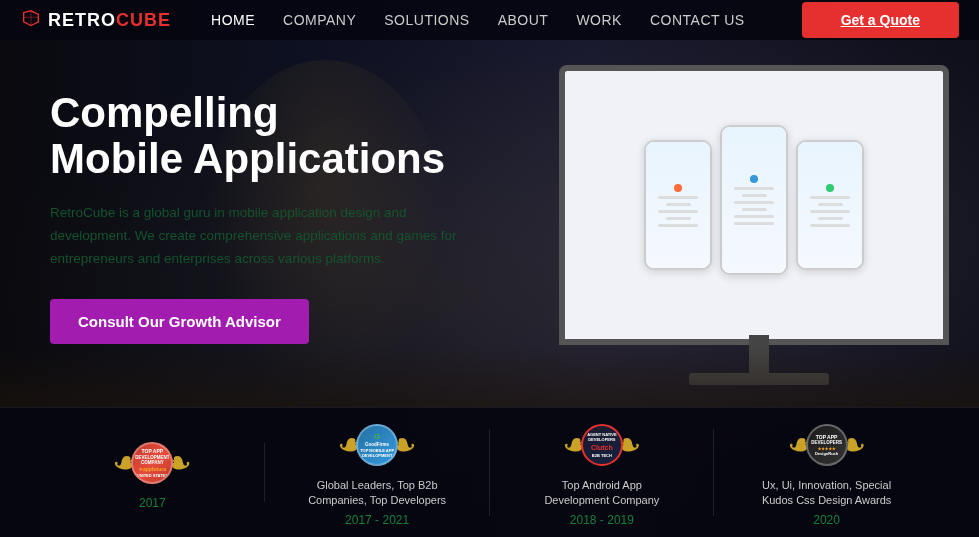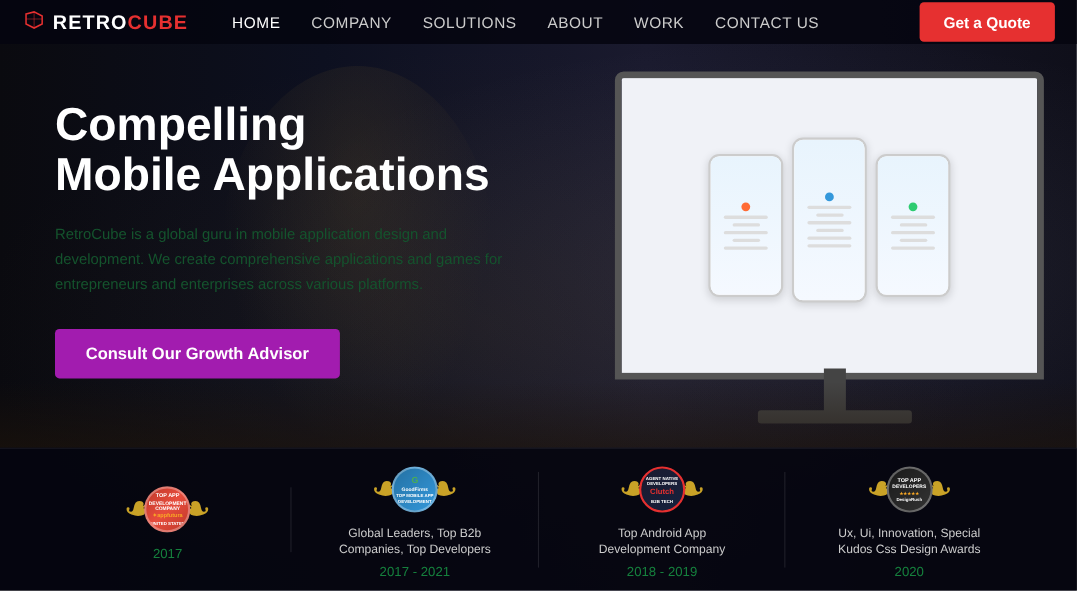--- a/index.html
+++ b/index.html
@@ -152,26 +152,27 @@
       font-weight: 400;
       letter-spacing: 0.5px;
       cursor: pointer;
     }
     .nav-link.active { color: white; }
 
     .quote-btn {
       background: #e63030;
       color: white;
       border: none;
-      padding: 10px 22px;
+      padding: 10px 39px;
       border-radius: 4px;
       font-size: 14px;
       font-weight: 600;
       cursor: pointer;
       white-space: nowrap;
+      text-decoration: underline;
     }
 
     
     .hero-content {
       position: absolute;
       top: 90px;
       left: 50px;
       width: 500px;
       z-index: 5;
     }

